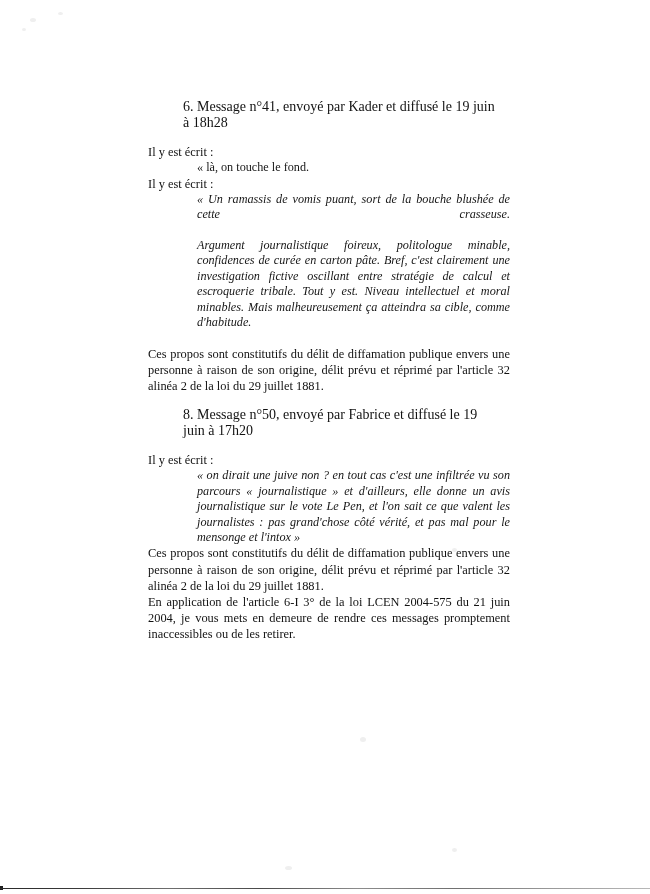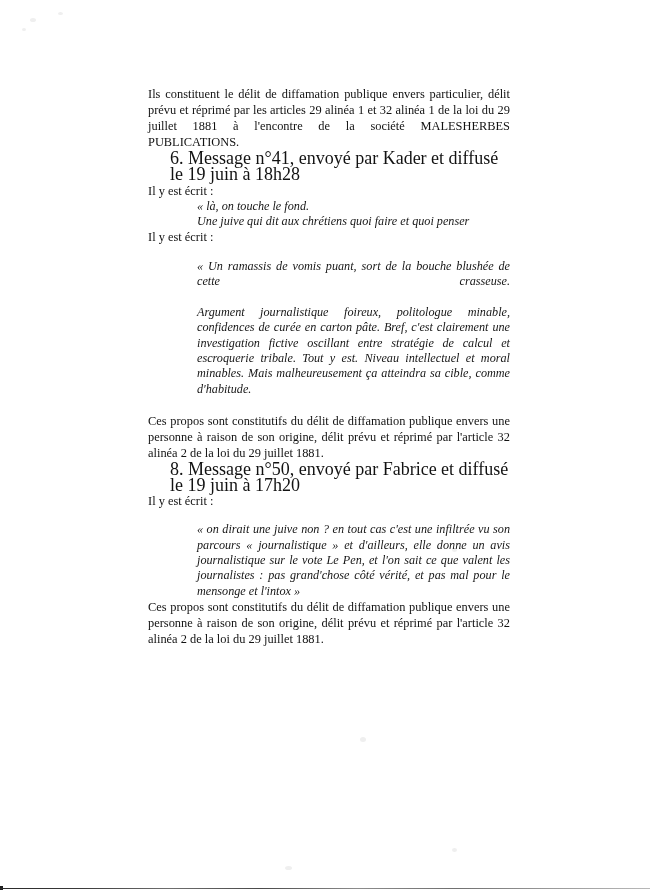--- a/index.html
+++ b/index.html
@@ -42,37 +42,36 @@
 
   p.body-para {
     margin: 0 0 0 0;
     font-size: 12.4px;
     line-height: 16.1px;
     text-align: justify;
     text-justify: inter-word;
     color: #121212;
   }
 
-  .gap-para { margin-top: 13px; }
+  .gap-para { margin-top: 0; }
 
   .numbered {
-    margin: 0;
+    margin: 13px;
     padding-left: 22px;
-    font-size: 18px;
+    font-size: 14px;
     line-height: 16.1px;
     text-align: left;
     color: #121212;
   }
 
   .quote-block {
     margin: 0;
     padding-left: 49px;
     font-size: 12.2px;
     line-height: 15.4px;
-    font-style: italic;
     text-align: justify;
     text-justify: inter-word;
     color: #161616;
   }
   .quote-block .qline {
     display: block;
   }
   
   .quote-para {
     margin: 0;
@@ -123,29 +122,27 @@
   <div class="scan-speck" style="left:58px;top:12px;width:5px;height:3px;"></div>
   <div class="scan-speck" style="left:22px;top:28px;width:4px;height:3px;"></div>
   <div class="scan-speck" style="left:452px;top:548px;width:5px;height:4px;"></div>
   <div class="scan-speck" style="left:360px;top:737px;width:6px;height:5px;"></div>
   <div class="scan-speck" style="left:285px;top:866px;width:7px;height:4px;"></div>
   <div class="scan-speck" style="left:452px;top:848px;width:5px;height:4px;"></div>
   <div class="scan-speck" style="left:168px;top:620px;width:4px;height:3px;"></div>
 
   <div class="content">
 
-    <p class="body-para">Ils constituent le délit de diffamation publique envers particulier, délit prévu et réprimé par les articles 29 alinéa 1 et 32 alinéa 1 de la loi du 29 juillet 1881 à l'encontre de la société MALESHERBES PUBLICATIONS.</p>
 
     <p class="numbered gap-para">6.   Message n°41, envoyé par Kader et diffusé le 19 juin à 18h28</p>
 
     <p class="body-para gap-para">Il y est écrit :</p>
 
     <div class="quote-block gap-para">
       <span class="qline">« là, on touche le fond.</span>
-      <span class="qline">Une juive qui dit aux chrétiens quoi faire et quoi penser</span>
     </div>
 
 
 
     <p class="body-para gap-para">Il y est écrit :</p>
 
     <div class="gap-para">
       <p class="quote-para">« Un ramassis de vomis puant, sort de la bouche blushée de cette crasseuse.</p>
       <p class="quote-para">Argument journalistique foireux, politologue minable, confidences de curée en carton pâte. Bref, c'est clairement une investigation fictive oscillant entre stratégie de calcul et escroquerie tribale. Tout y est. Niveau intellectuel et moral minables. Mais malheureusement ça atteindra sa cible, comme d'habitude.</p>
     </div>
@@ -155,18 +152,19 @@
     <p class="numbered gap-para">8.   Message n°50, envoyé par Fabrice et diffusé le 19 juin à 17h20</p>
 
     <p class="body-para gap-para">Il y est écrit :</p>
 
     <div class="gap-para">
       <p class="quote-para quote-last">« on dirait une juive non ? en tout cas c'est une infiltrée vu son parcours « journalistique » et d'ailleurs, elle donne un avis journalistique sur le vote Le Pen, et l'on sait ce que valent les journalistes : pas grand'chose côté vérité, et pas mal pour le mensonge et l'intox »</p>
     </div>
 
     <p class="body-para gap-para">Ces propos sont constitutifs du délit de diffamation publique envers une personne à raison de son origine, délit prévu et réprimé par l'article 32 alinéa 2 de la loi du 29 juillet 1881.</p>
 
+    <p class="body-para gap-para">En application de l'article 6-I 3° de la loi LCEN 2004-575 du 21 juin 2004, je vous mets en demeure de rendre ces messages promptement inaccessibles ou de les retirer.</p>
 
   </div>
 
   <div class="bottom-edge-tick"></div>
   <div class="bottom-edge"></div>
 </div>
 
 </body></html>

